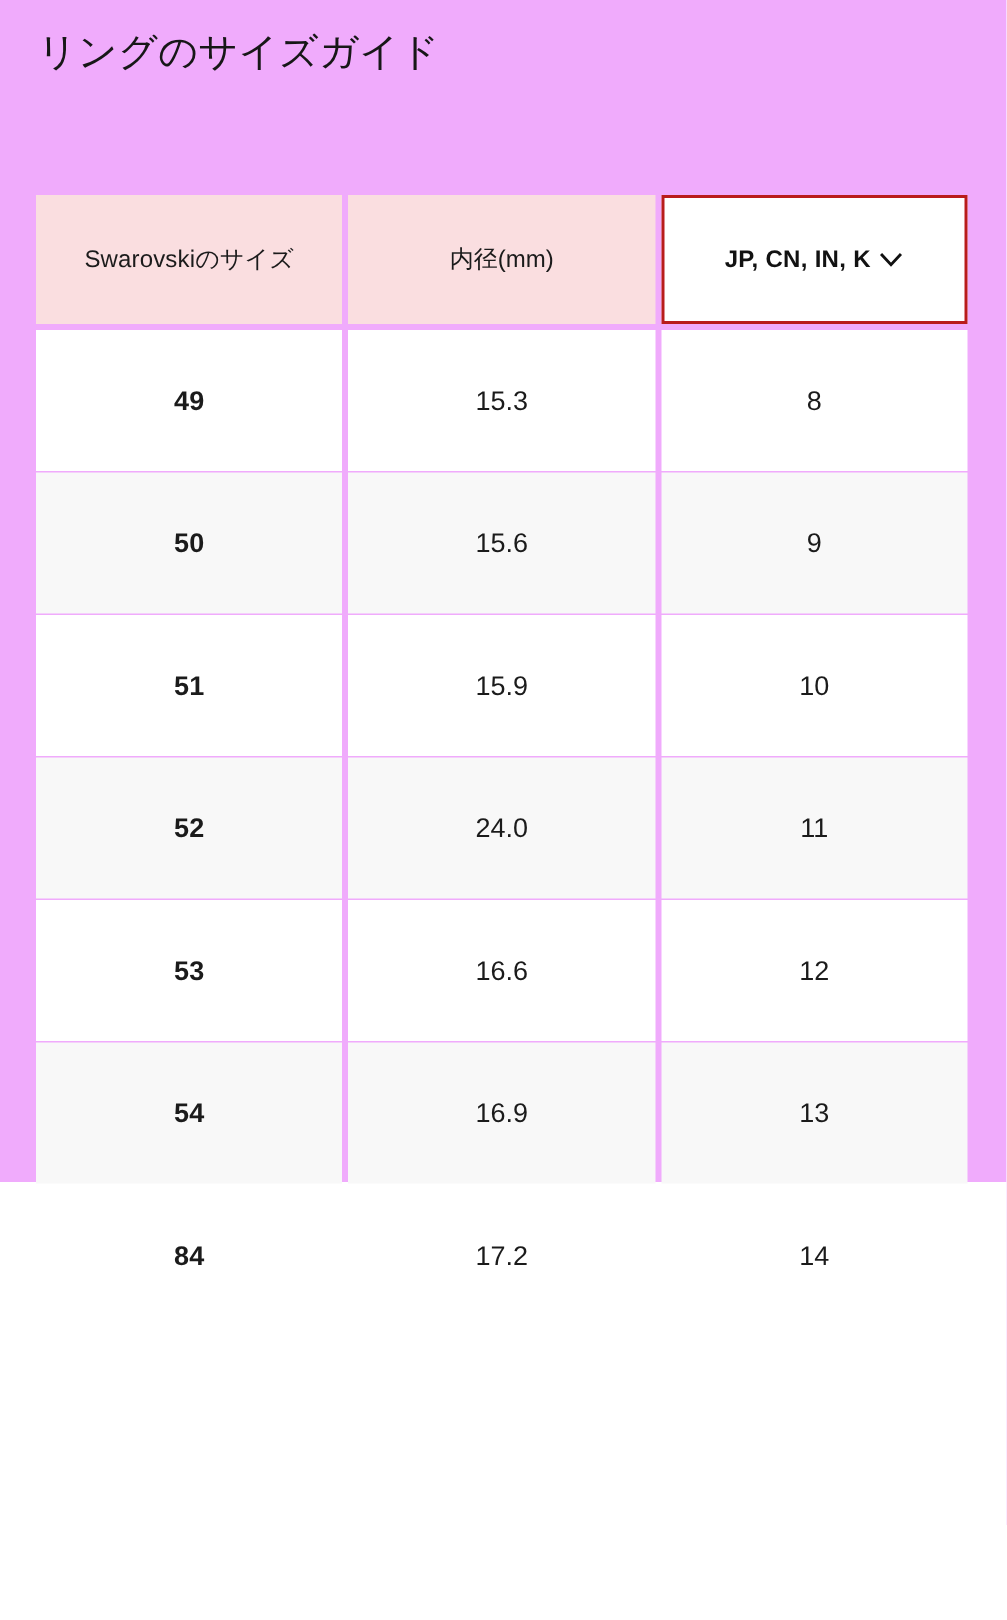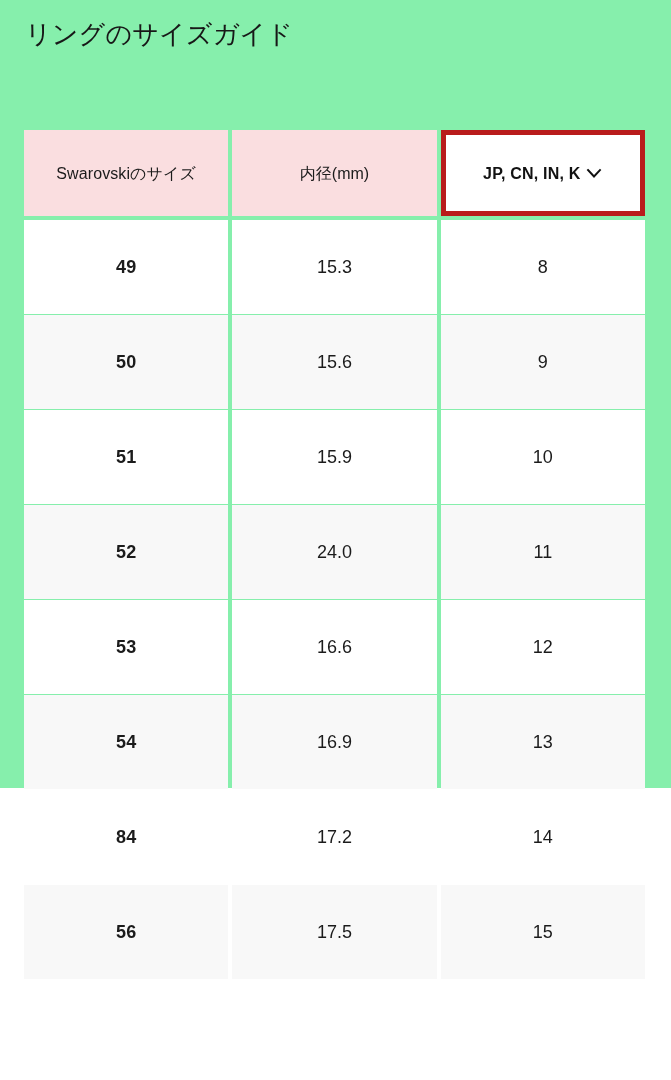--- a/index.html
+++ b/index.html
@@ -15,21 +15,21 @@
   body {
     font-family: "Liberation Sans", "DejaVu Sans", sans-serif;
     color: #1b1b1b;
     -webkit-font-smoothing: antialiased;
   }
 
   .page {
     position: relative;
     width: 671px;
     height: 788px;
-    background: #86efac;
+    background: #f0abfc;
   }
 
   
   .page-title {
     position: absolute;
     left: 25px;
     top: 14px;
     font-size: 26px;
     line-height: 40px;
     font-weight: 400;
@@ -70,21 +70,21 @@
     line-height: 25px;
     color: #1b1b1b;
     padding: 0 22px;
   }
   .header-cell.bold { font-weight: 400; letter-spacing: 0.1px; }
   .header-cell.plain { font-weight: 400; }
 
   
   .header-select {
     background: #ffffff;
-    border: 5px solid #b91c1c;
+    border: 2px solid #b91c1c;
     position: relative;
     padding: 6px 14px;
     overflow: hidden;
     cursor: pointer;
   }
   .select-inner {
     display: flex;
     align-items: center;
     justify-content: center;
     gap: 4px;
@@ -176,21 +176,16 @@
         <div class="row data-row">
           <div class="cell data-cell shaded strong">54</div>
           <div class="cell data-cell shaded">16.9</div>
           <div class="cell data-cell shaded">13</div>
         </div>
         <div class="row data-row">
           <div class="cell data-cell clear strong">84</div>
           <div class="cell data-cell clear">17.2</div>
           <div class="cell data-cell clear">14</div>
         </div>
-        <div class="row data-row">
-          <div class="cell data-cell shaded strong">56</div>
-          <div class="cell data-cell shaded">17.5</div>
-          <div class="cell data-cell shaded">15</div>
-        </div>
       </div>
 
   </div>
 </div>
 
 </body></html>

